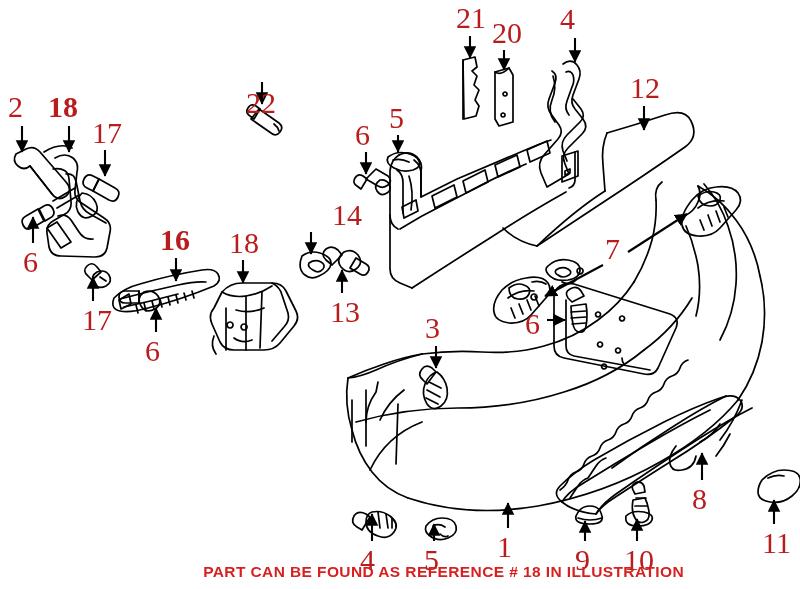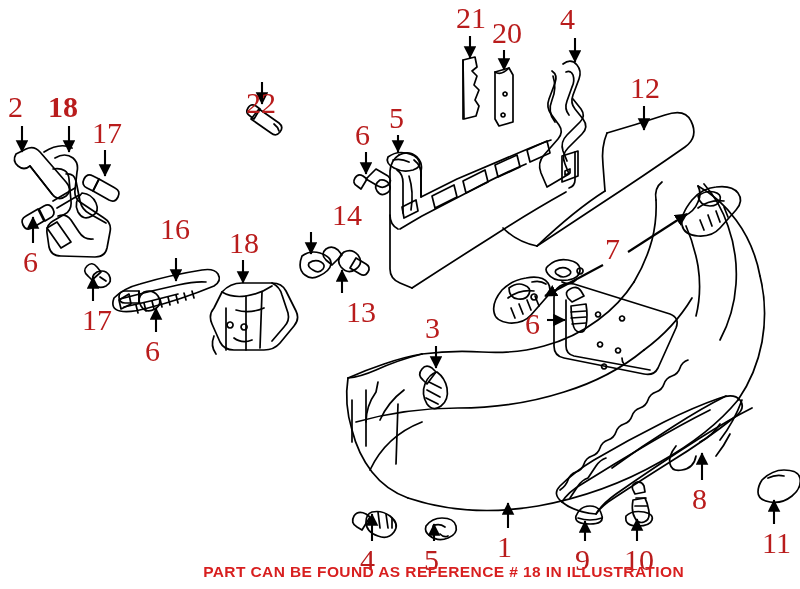--- a/index.html
+++ b/index.html
@@ -351,26 +351,26 @@
       <div class="callout-label" style="left: 48px; top: 92px; font-weight: bold;">18</div>
       <div class="callout-label" style="left: 92px; top: 118px;">17</div>
       <div class="callout-label" style="left: 23px; top: 247px;">6</div>
       <div class="callout-label" style="left: 246px; top: 48px; margin-top: 40px;">22</div>
       <div class="callout-label" style="left: 456px; top: 3px;">21</div>
       <div class="callout-label" style="left: 492px; top: 18px;">20</div>
       <div class="callout-label" style="left: 560px; top: 4px;">4</div>
       <div class="callout-label" style="left: 630px; top: 73px; text-align: right;">12</div>
       <div class="callout-label" style="left: 355px; top: 120px;">6</div>
       <div class="callout-label" style="left: 389px; top: 103px;">5</div>
-      <div class="callout-label" style="left: 160px; top: 214px;">16</div>
+      <div class="callout-label" style="left: 160px; top: 225px; font-weight: bold;">16</div>
       <div class="callout-label" style="left: 229px; top: 228px;">18</div>
       <div class="callout-label" style="left: 311px; top: 200px; margin-left: 21px;">14</div>
       <div class="callout-label" style="left: 82px; top: 305px;">17</div>
       <div class="callout-label" style="left: 145px; top: 336px;">6</div>
-      <div class="callout-label" style="left: 346px; top: 297px;">13</div>
+      <div class="callout-label" style="left: 330px; top: 297px;">13</div>
       <div class="callout-label" style="left: 605px; top: 234px;">7</div>
       <div class="callout-label" style="left: 525px; top: 309px;">6</div>
       <div class="callout-label" style="left: 425px; top: 313px;">3</div>
       <div class="callout-label" style="left: 360px; top: 545px;">4</div>
       <div class="callout-label" style="left: 424px; top: 545px;">5</div>
       <div class="callout-label" style="left: 497px; top: 532px;">1</div>
       <div class="callout-label" style="left: 575px; top: 545px;">9</div>
       <div class="callout-label" style="left: 624px; top: 545px;">10</div>
       <div class="callout-label" style="left: 692px; top: 484px;">8</div>
       <div class="callout-label" style="left: 762px; top: 528px;">11</div>

